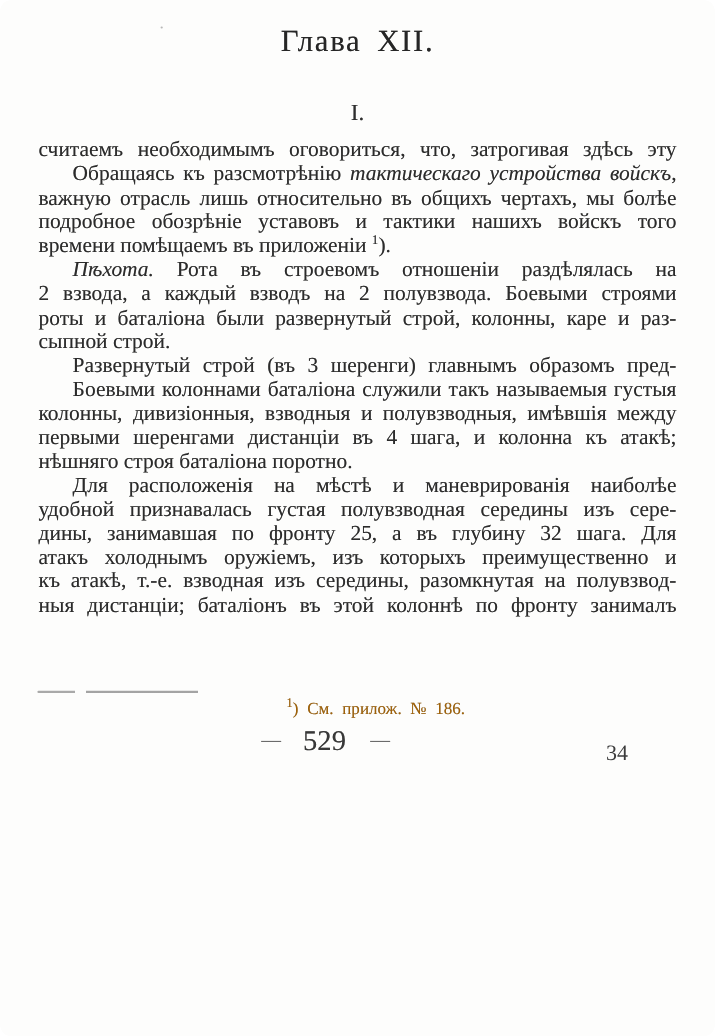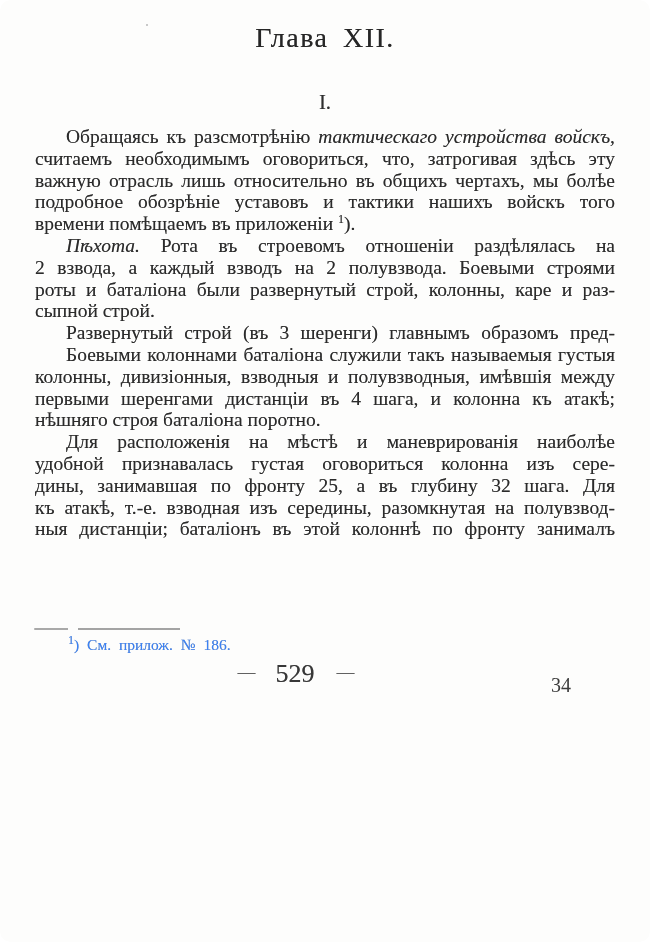--- a/index.html
+++ b/index.html
@@ -81,22 +81,23 @@
       transparent 146px);
     opacity: .75;
   }
   .footnote {
     position: absolute;
     top: 636px; left: 35px;
     width: 580px;
     padding-left: 33px;
     font-size: 15.5px;
     word-spacing: 4px;
-    color: #3b82f6;
+    color: #a16207;
     text-shadow: 0 0 .3px rgba(40,40,40,.4);
+    text-align: center;
   }
   .pagenum {
     position: absolute;
     top: 659px; left: 0; right: 60px;
     text-align: center;
     color: #383838;
   }
   .pagenum .dash {
     font-size: 18px;
     color: #5a5a5a;
@@ -122,22 +123,22 @@
 
   <div class="speck"></div>
 
   <h1 class="title">Глава XII.</h1>
 
   <div class="section">I.</div>
 
   <div class="textblock">
 
     <div>
+      <div class="line">считаемъ необходимымъ оговориться, что, затрогивая здѣсь эту</div>
       <div class="line first"><span>Обращаясь къ разсмотрѣнію </span><span class="it">тактическаго устройства войскъ,</span></div>
-      <div class="line">считаемъ необходимымъ оговориться, что, затрогивая здѣсь эту</div>
       <div class="line">важную отрасль лишь относительно въ общихъ чертахъ, мы болѣе</div>
       <div class="line">подробное обозрѣніе уставовъ и тактики нашихъ войскъ того</div>
       <div class="line last"><span>времени помѣщаемъ въ приложеніи </span><span class="sup">1</span><span>).</span></div>
     </div>
 
     <div>
       <div class="line first"><span class="it">Пѣхота.</span><span> Рота въ строевомъ отношеніи раздѣлялась на</span></div>
       <div class="line">2 взвода, а каждый взводъ на 2 полувзвода. Боевыми строями</div>
       <div class="line">роты и баталіона были развернутый строй, колонны, каре и раз-</div>
       <div class="line last">сыпной строй.</div>
@@ -149,22 +150,23 @@
 
     <div>
       <div class="line first">Боевыми колоннами баталіона служили такъ называемыя густыя</div>
       <div class="line">колонны, дивизіонныя, взводныя и полувзводныя, имѣвшія между</div>
       <div class="line">первыми шеренгами дистанціи въ 4 шага, и колонна къ атакѣ;</div>
       <div class="line last">нѣшняго строя баталіона поротно.</div>
     </div>
 
     <div>
       <div class="line first">Для расположенія на мѣстѣ и маневрированія наиболѣе</div>
-      <div class="line">удобной признавалась густая оговориться колонна изъ сере-</div>
+      <div class="line">удобной признавалась густая полувзводная середины изъ сере-</div>
       <div class="line">дины, занимавшая по фронту 25, а въ глубину 32 шага. Для</div>
+      <div class="line">атакъ холоднымъ оружіемъ, изъ которыхъ преимущественно и</div>
       <div class="line">къ атакѣ, т.-е. взводная изъ середины, разомкнутая на полувзвод-</div>
       <div class="line">ныя дистанціи; баталіонъ въ этой колоннѣ по фронту занималъ</div>
     </div>
 
   </div>
 
   <div class="fnrule"></div>
 
   <div class="footnote"><span class="sup">1</span><span>) См. прилож. № 186.</span></div>
 

